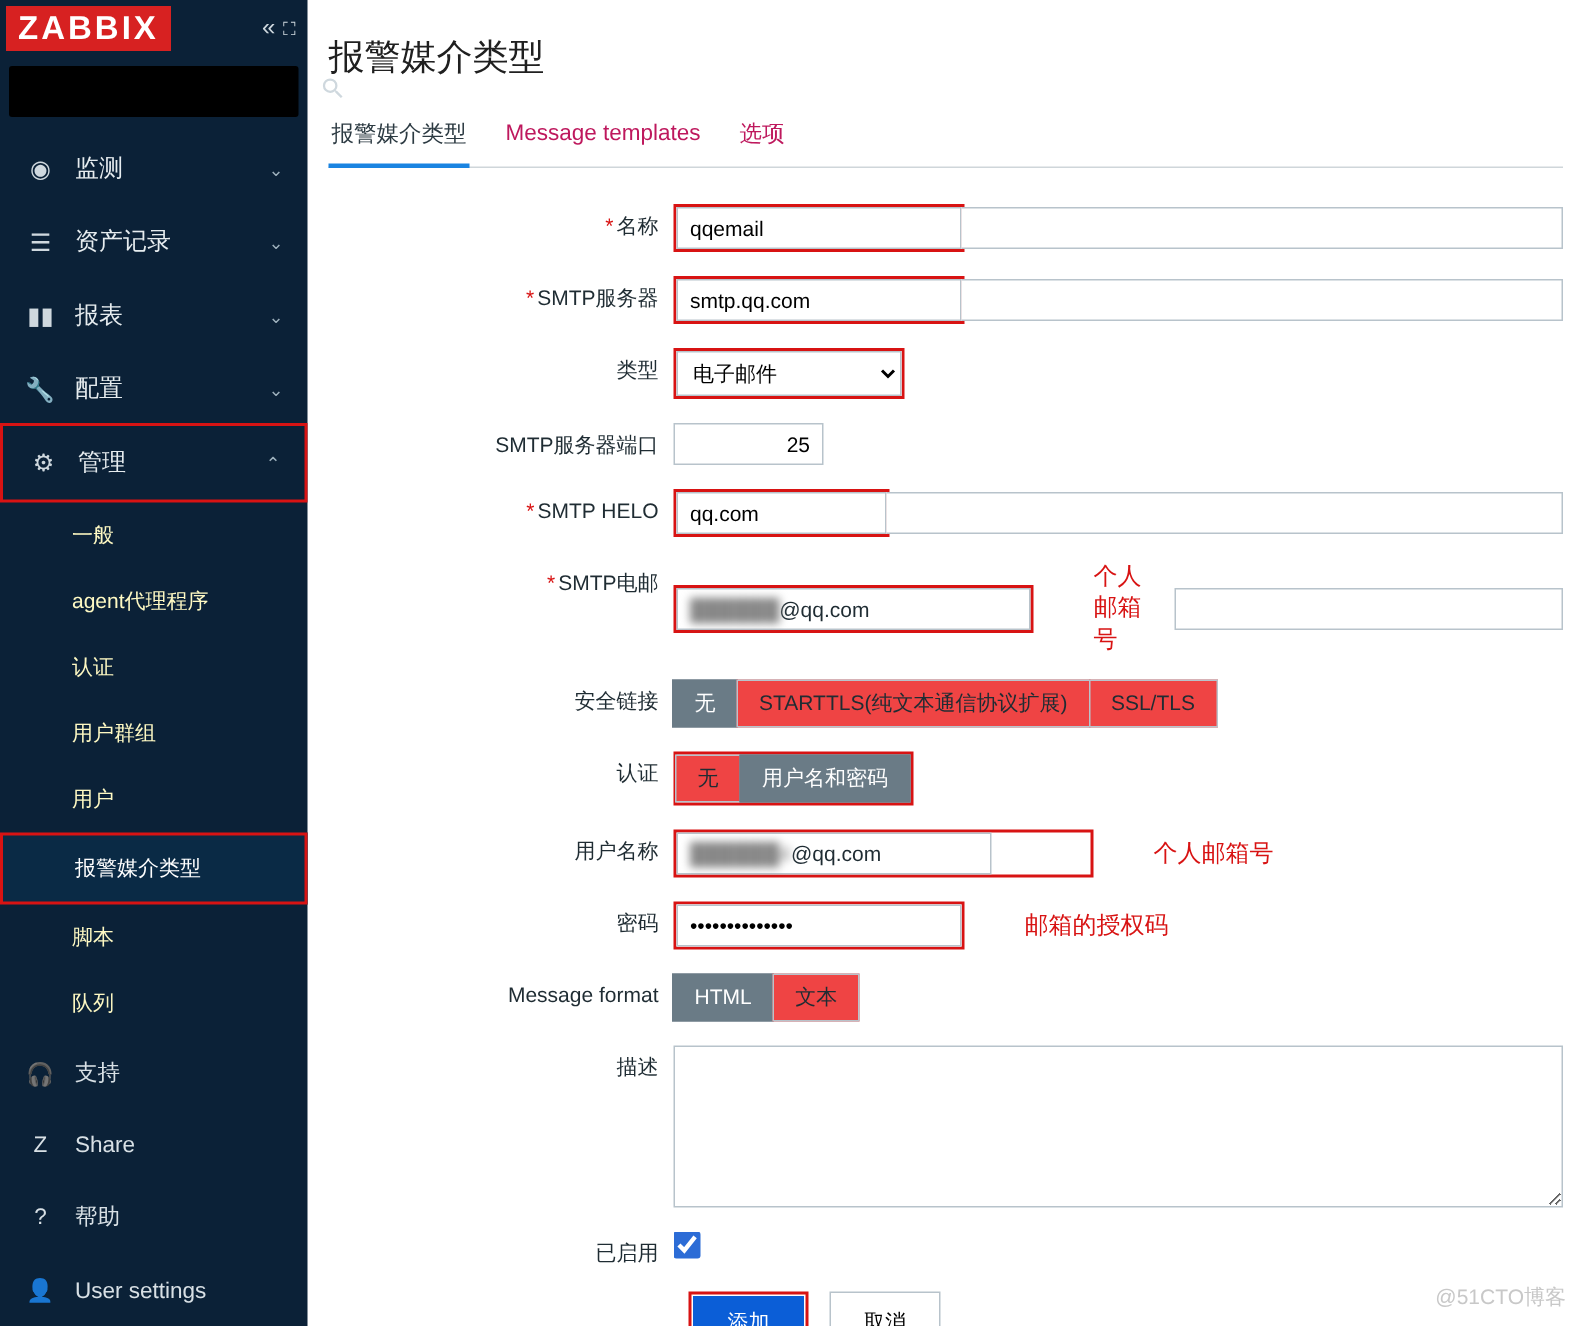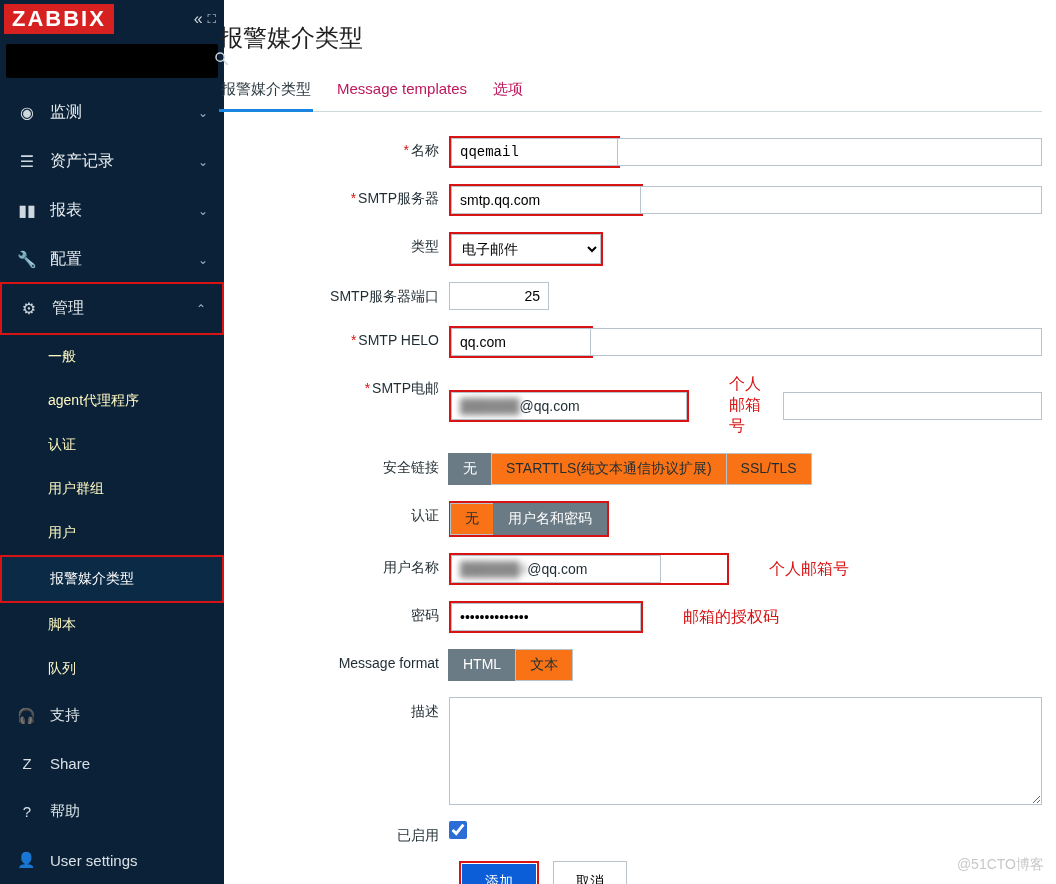--- a/index.html
+++ b/index.html
@@ -7,21 +7,21 @@
     font-family: Arial, "Microsoft YaHei", sans-serif;
     font-size: 14px;
     color: #1f2c33;
     background: #fff;
     width: 1056px;
     height: 884px;
     overflow: hidden;
     position: relative;
   }
   .sidebar {
-    position: absolute; left:0; top:0; bottom:0; width:224px;
+    position: absolute; left:0; top:0; bottom:0; width:205px;
     background:#0b2137; color:#d2dbe0;
   }
   .logo-row { display:flex; align-items:center; padding:4px 8px 6px 4px; }
   .logo { background:#d72121; color:#fff; font-weight:bold; font-size:22px; letter-spacing:2px; padding:2px 8px; }
   .collapse-ic { margin-left:auto; color:#cfd8de; font-size:16px; letter-spacing:-5px; }
   .full-ic { margin-left:10px; color:#cfd8de; font-size:12px; }
   .search-row { margin:4px 6px 10px 6px; background:#000; height:34px; display:flex; align-items:center; padding:0 10px; border-radius:2px;}
   .search-row span { margin-left:auto; color:#7f8b93; font-size:16px; }
   .nav { list-style:none; }
   .nav > li { padding:14px 16px; display:flex; align-items:center; cursor:pointer; font-size:16px; color:#e6ecef;}
@@ -48,21 +48,21 @@
   input[type=text], input[type=password], select, textarea {
     border:1px solid #b8c3cb; padding:5px 8px; font-size:14px; font-family:inherit; background:#fff;
   }
   .wide { width:100%; }
   .num { width:100px; text-align:right;}
   select { width:150px; padding:4px 6px; height:30px;}
   textarea { width:100%; resize:both;}
   .hl-box { border:2px solid #d81313; padding:0px; display:inline-block; }
   .hl-box input, .hl-box select { border:1px solid #b8c3cb; }
   .btn-grp { display:inline-flex; }
-  .btn-grp span { border:1px solid #b8c3cb; padding:6px 14px; cursor:pointer; background:#f97316; margin-left:-1px; font-size:14px;}
+  .btn-grp span { border:1px solid #b8c3cb; padding:6px 14px; cursor:pointer; background:#ef4444; margin-left:-1px; font-size:14px;}
   .btn-grp span.active { background:#6a7b86; color:#fff; border-color:#6a7b86;}
   .annot { color:#d81313; font-size:16px; margin-left:40px;}
   .blur { filter: blur(3px); color:#888; user-select:none;}
   .buttons { margin-left:240px; display:flex; gap:14px;}
   .btn { padding:8px 22px; font-size:14px; cursor:pointer; border:1px solid #b8c3cb; background:#fff;}
   .btn.primary { background:#0b5ed7; border-color:#0b5ed7; color:#fff;}
   .add-wrap { border:2px solid #d81313; padding:1px; display:inline-block;}
   .checkbox { width:18px; height:18px; accent-color:#2c6cd6;}
   .watermark { position:absolute; right:12px; bottom:10px; color:#c8c8c8; font-size:14px;}
   .icon-svg { width:18px; height:18px; fill:#cfd8de; }
@@ -146,21 +146,21 @@
 
   <div class="tabs">
     <a class="active">报警媒介类型</a>
     <a>Message templates</a>
     <a>选项</a>
   </div>
 
   <div class="form-row">
     <label><span class="req">*</span><span>名称</span></label>
     <div class="field">
-      <span class="hl-box"><input type="text" style="width: 167px; font-family: Liberation Mono, monospace;" value="qqemail"></span>
+      <span class="hl-box"><input type="text" style="width: 190px;" value="qqemail"></span>
       <input type="text" class="wide" style="margin-left: -2px; border-left: none;">
     </div>
   </div>
 
   <div class="form-row">
     <label><span class="req">*</span><span>SMTP服务器</span></label>
     <div class="field">
       <span class="hl-box"><input type="text" style="width: 190px;" value="smtp.qq.com"></span>
       <input type="text" class="wide" style="margin-left: -2px; border-left: none;">
     </div>

